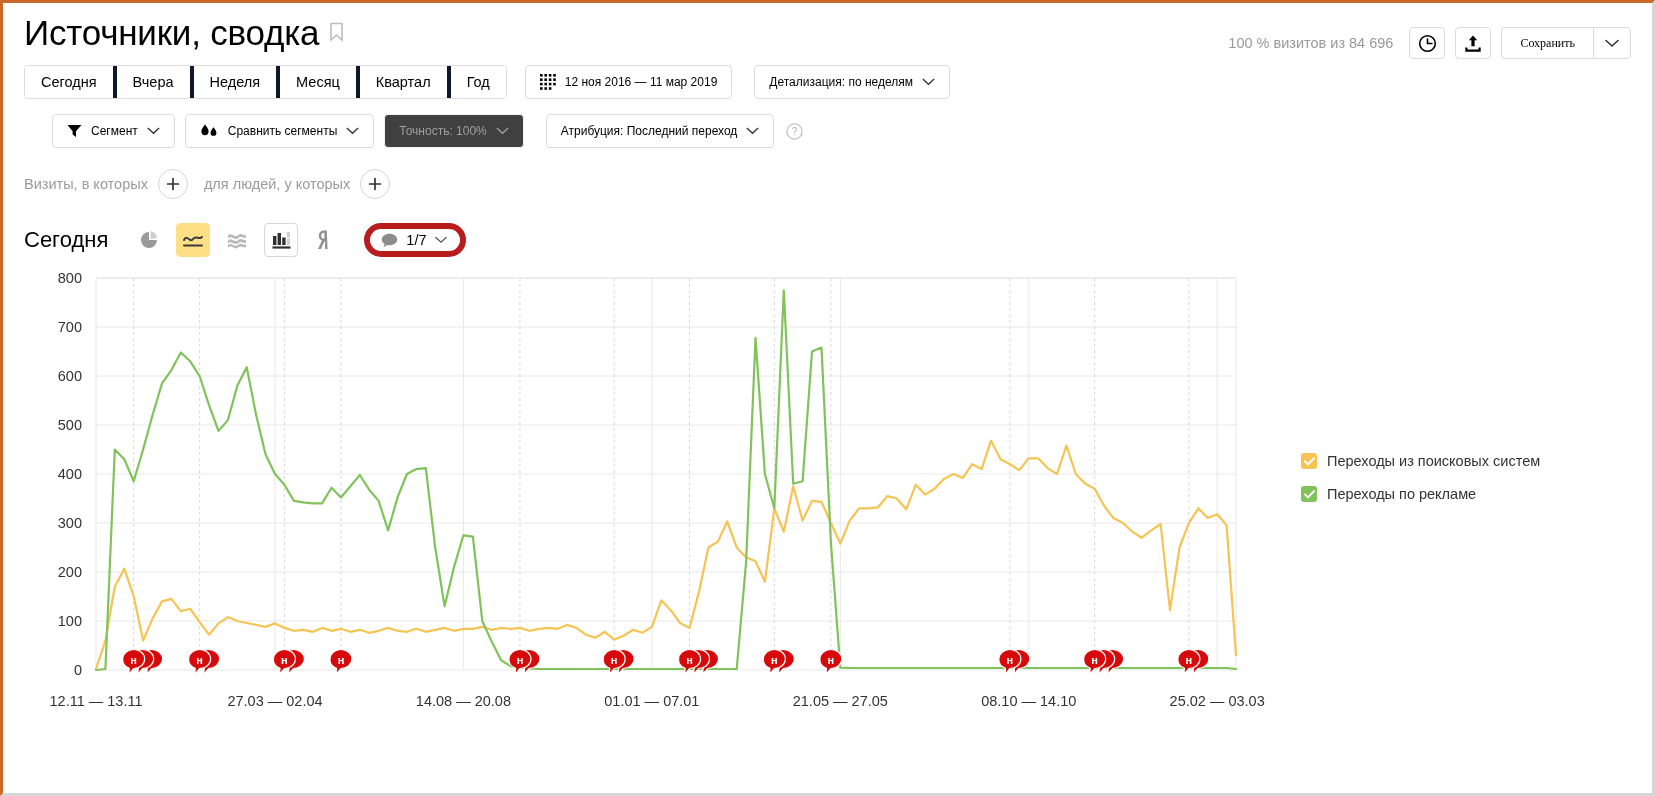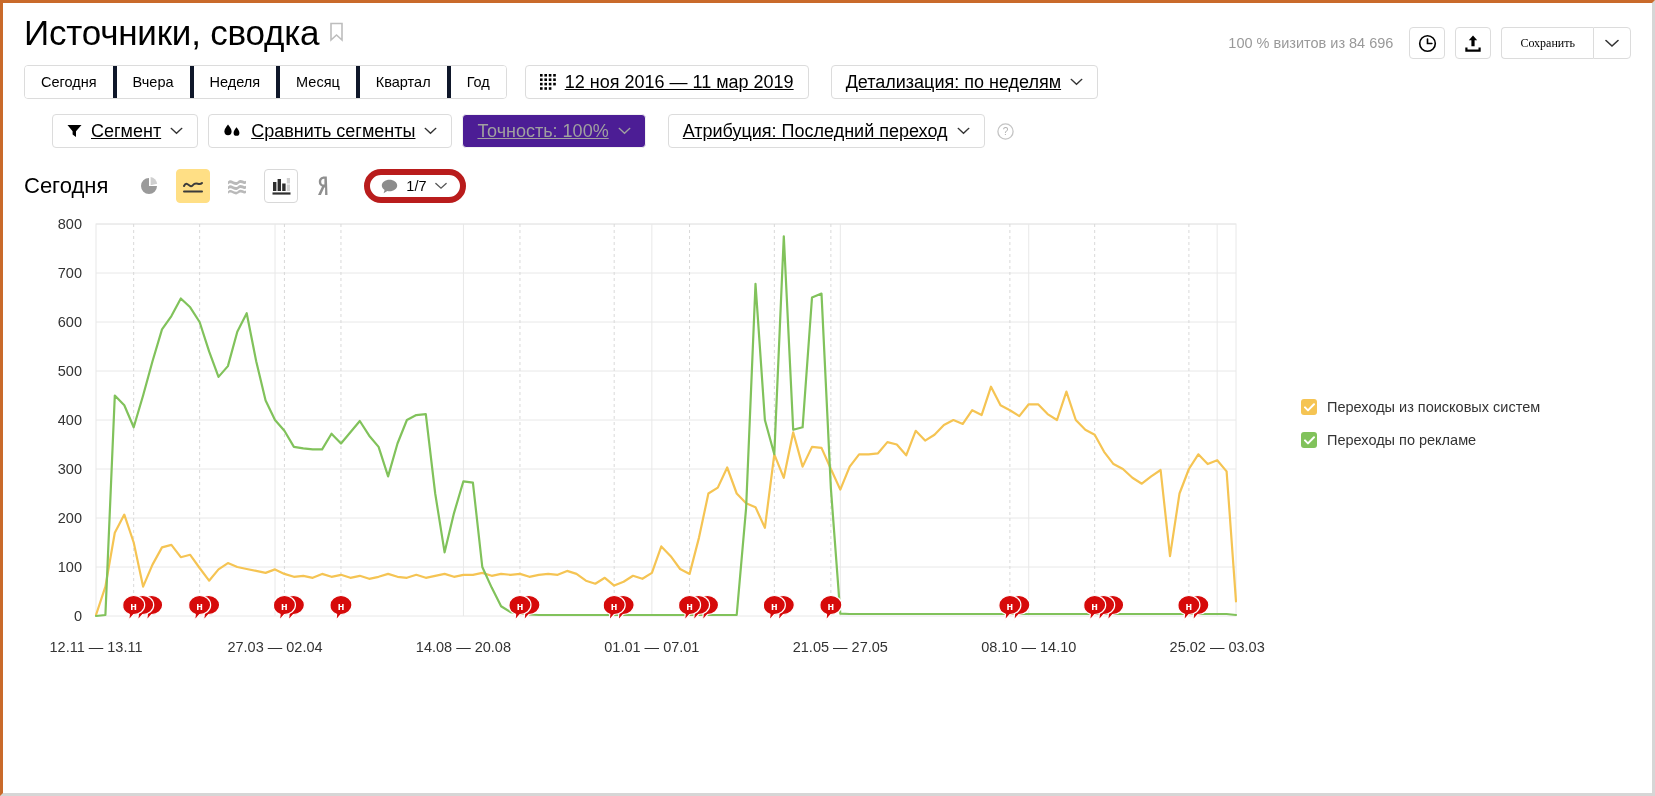--- a/index.html
+++ b/index.html
@@ -67,25 +67,24 @@
   .seg-btn {
     padding: 0 16px; height: 32px; background: #fff; border: none;
     border-right: 4px solid #0f172a; font-size: 14.5px; font-family: inherit;
     color: #000; cursor: pointer; display: flex; align-items: center;
   }
   .seg-btn:last-child { border-right: none; }
 
   .pill {
     height: 34px; border: 1px solid #dcdcdc; border-radius: 4px; background: #fff;
     display: flex; align-items: center; gap: 9px; padding: 0 14px;
-    font-size: 18px; font-family: inherit; color: #000; cursor: pointer;
+    font-size: 12px; font-family: inherit; color: #000; cursor: pointer;
     white-space: nowrap;
-    text-decoration: underline;
-  }
-  .pill.disabled { background: #4c1d95; border-color: #f2f2f2; color: #a0a0a0; cursor: default; }
+  }
+  .pill.disabled { background: #404040; border-color: #f2f2f2; color: #a0a0a0; cursor: default; }
   .pill.disabled .caret path { stroke: #a0a0a0; }
 
   .help-icon { margin-left: 2px; cursor: pointer; }
 
   .filter-text { color: #9b9b9b; font-size: 14.5px; }
   .plus-btn {
     width: 30px; height: 30px; border-radius: 50%; border: 1px solid #d5d5d5;
     background: #fff; display: flex; align-items: center; justify-content: center;
     cursor: pointer;
   }
@@ -259,20 +258,38 @@
       </div>
 
       <span class="help-icon">
         <svg width="17" height="17" viewBox="0 0 17 17">
               <circle cx="8.5" cy="8.5" r="7.6" fill="none" stroke="#c4c4c4" stroke-width="1.3"></circle>
               <text x="8.5" y="12.2" font-size="10" font-family="Liberation Sans, sans-serif" fill="#b0b0b0" text-anchor="middle">?</text>
             </svg>
       </span>
     </div>
 
+    <div class="row row-3">
+      <span class="filter-text">Визиты, в которых</span>
+      <div class="plus-btn">
+        <span>
+          <svg width="14" height="14" viewBox="0 0 14 14">
+                <path d="M7 1.6 V12.4 M1.6 7 H12.4" stroke="#333" stroke-width="1.7" stroke-linecap="round"></path>
+              </svg>
+        </span>
+      </div>
+      <span class="filter-text" style="margin-left:6px;">для людей, у которых</span>
+      <div class="plus-btn">
+        <span>
+          <svg width="14" height="14" viewBox="0 0 14 14">
+                <path d="M7 1.6 V12.4 M1.6 7 H12.4" stroke="#333" stroke-width="1.7" stroke-linecap="round"></path>
+              </svg>
+        </span>
+      </div>
+    </div>
 
     <div class="row row-4">
       <span class="metric-title">Сегодня</span>
 
       <div class="chart-icon-btn">
         <span>
           <svg width="20" height="20" viewBox="0 0 20 20">
                 <path d="M10 2 a8 8 0 1 0 8 8 h-8z" fill="#9a9a9a"></path>
                 <path d="M11.6 1.1 a8.6 8.6 0 0 1 6.6 6.6 l-6.6 1.6z" fill="#cfcfcf"></path>
               </svg>

